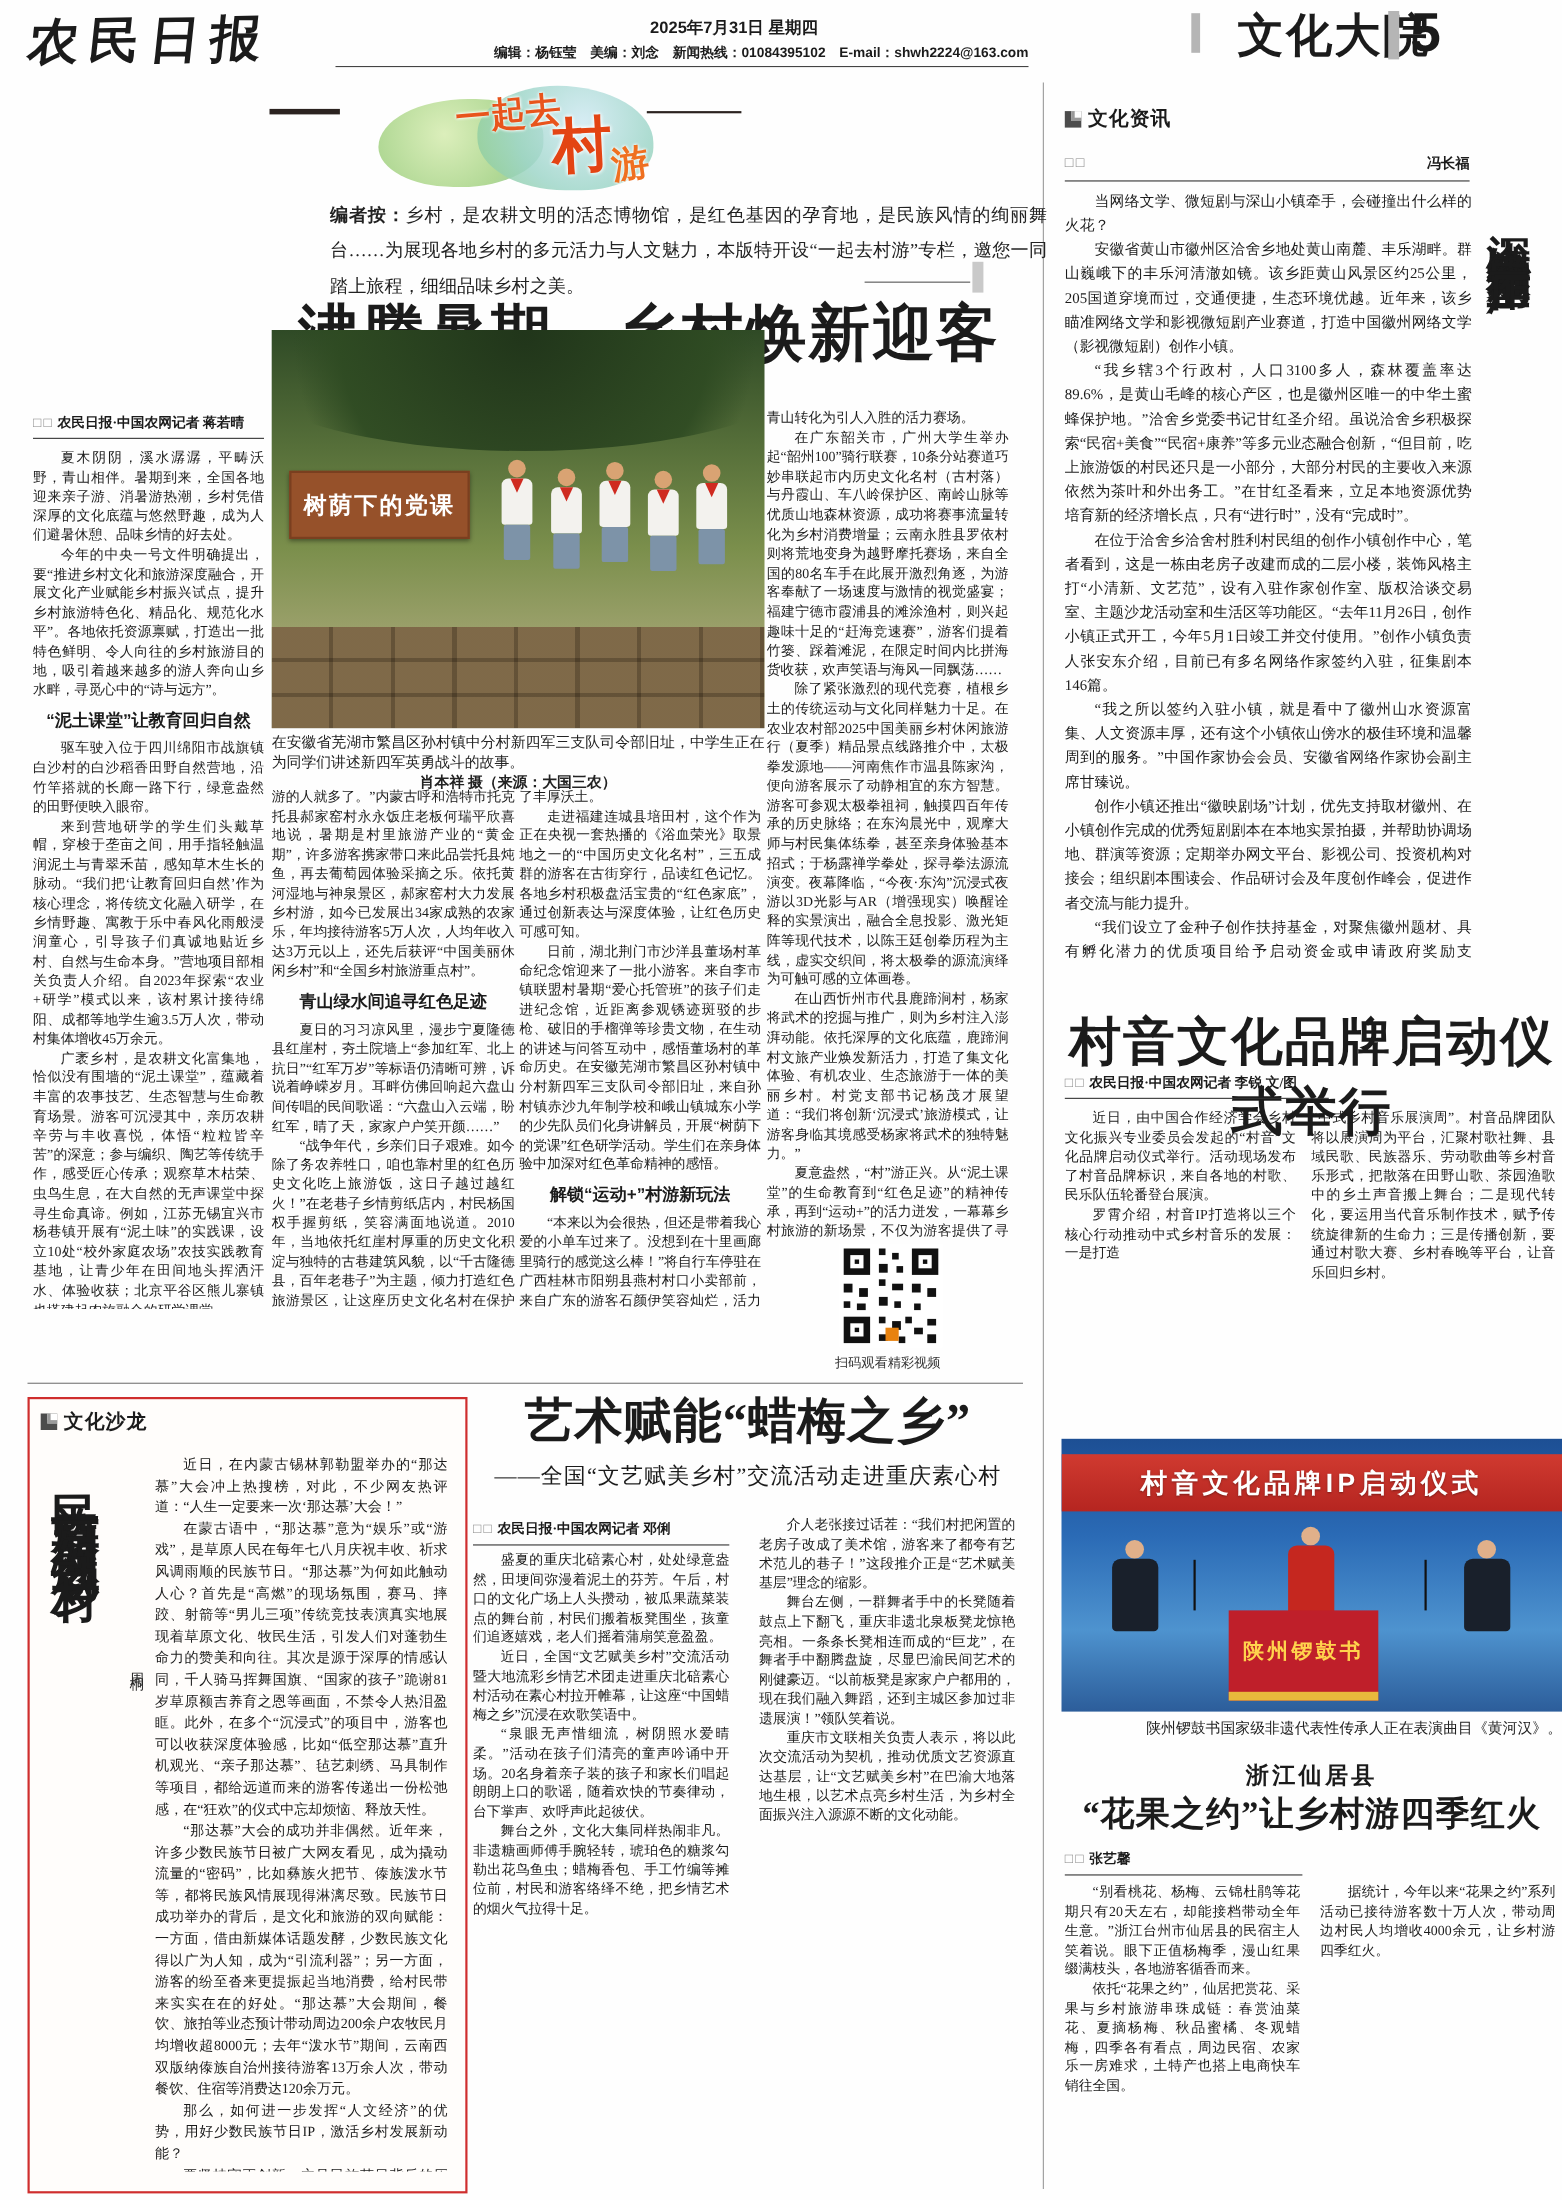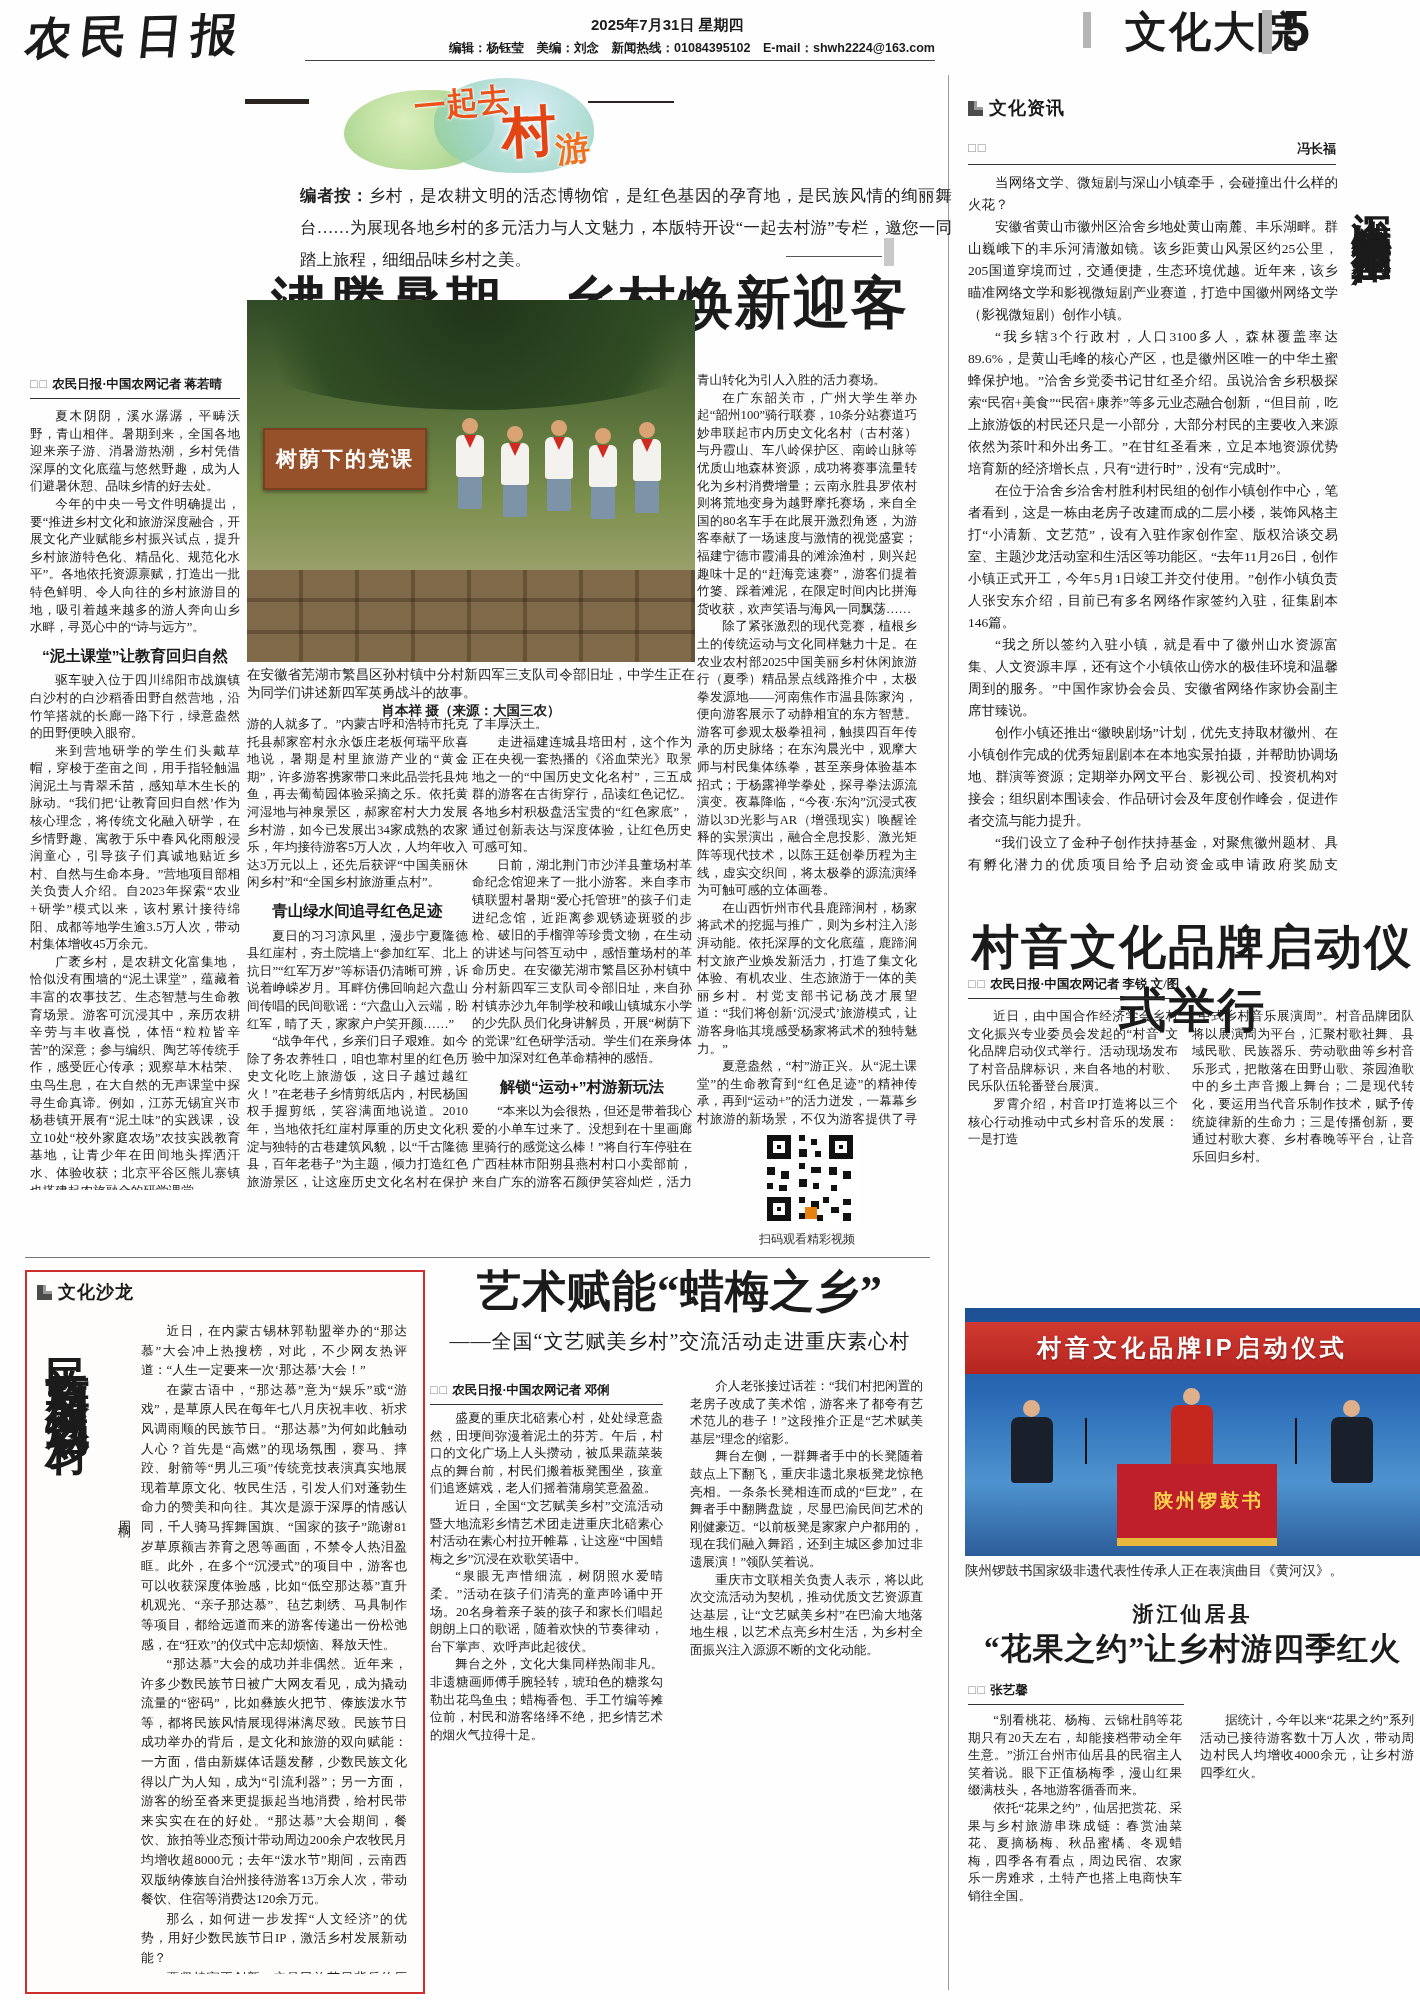--- a/index.html
+++ b/index.html
@@ -107,21 +107,21 @@
           background:linear-gradient(180deg,#d03a30,#b52520);display:flex;align-items:center;justify-content:center;
           color:#fff;font-weight:900;font-size:24px;letter-spacing:4px;
           font-family:"Liberation Sans","DejaVu Sans",sans-serif;text-shadow:0 1px 2px rgba(0,0,0,.35);}
   .perf{position:absolute;width:54px;height:96px;}
   .perf .phead{position:absolute;left:18px;top:0;width:17px;height:17px;border-radius:50%;background:#e0b08a;}
   .perf .pbody{position:absolute;left:6px;top:17px;width:42px;height:66px;border-radius:8px 8px 4px 4px;background:#19202b;}
   .perf .pred{background:#c5271f !important;}
   .table2{position:absolute;left:152px;bottom:10px;width:136px;height:74px;background:#bf1f2a;
           border-bottom:8px solid #e8b93c;display:flex;align-items:center;justify-content:center;
           color:#ffd34d;font-weight:900;font-size:19px;letter-spacing:3px;
-          font-family:"Liberation Sans","DejaVu Sans",sans-serif;padding-left:24px;}
+          font-family:"Liberation Sans","DejaVu Sans",sans-serif;}
   .mic{position:absolute;width:2px;height:46px;background:#111;}
   
   .xj-kicker{left:965px;top:1600px;width:455px;text-align:center;font-size:21px;font-weight:900;
              font-family:"Liberation Sans","DejaVu Sans",sans-serif;letter-spacing:3px;}
   .xj-hl{left:965px;top:1628px;width:455px;text-align:center;font-size:31px;font-weight:900;letter-spacing:1px;}
   .xj-by{left:968px;top:1682px;width:216px;}
   .xj-col{text-align:justify;font-size:12.6px;line-height:17.6px;overflow:hidden;}
   .xj-col p{margin:0;text-indent:2em;}
 </style>
 </head>
@@ -361,21 +361,21 @@
         <span class="pbody pred"></span>
       </div>
     <div class="perf" style="left:360px;top:92px;">
         <span class="phead"></span>
         <span class="pbody"></span>
       </div>
     <div class="mic" style="left:120px;top:110px;"></div>
     <div class="mic" style="left:330px;top:110px;"></div>
     <div class="table2">陕州锣鼓书</div>
   </div>
-  <div class="abs caption" style="left:965px;top:1562px;width:455px;text-align:left;">陕州锣鼓书国家级非遗代表性传承人正在表演曲目《黄河汉》。</div>
+  <div class="abs caption" style="left:965px;top:1562px;width:455px;text-align:right;">陕州锣鼓书国家级非遗代表性传承人正在表演曲目《黄河汉》。</div>
 
   <div class="abs xj-kicker">浙江仙居县</div>
   <div class="abs xj-hl">“花果之约”让乡村游四季红火</div>
   <div class="abs xj-by byline">
     <span class="mark">□□</span>
     <b>张艺馨</b>
   </div>
   <div class="abs xj-col" style="left:968px;top:1712px;width:214px;height:278px;">
     <p>“别看桃花、杨梅、云锦杜鹃等花期只有20天左右，却能接档带动全年生意。”浙江台州市仙居县的民宿主人笑着说。眼下正值杨梅季，漫山红果缀满枝头，各地游客循香而来。</p>
     <p>依托“花果之约”，仙居把赏花、采果与乡村旅游串珠成链：春赏油菜花、夏摘杨梅、秋品蜜橘、冬观蜡梅，四季各有看点，周边民宿、农家乐一房难求，土特产也搭上电商快车销往全国。</p>

